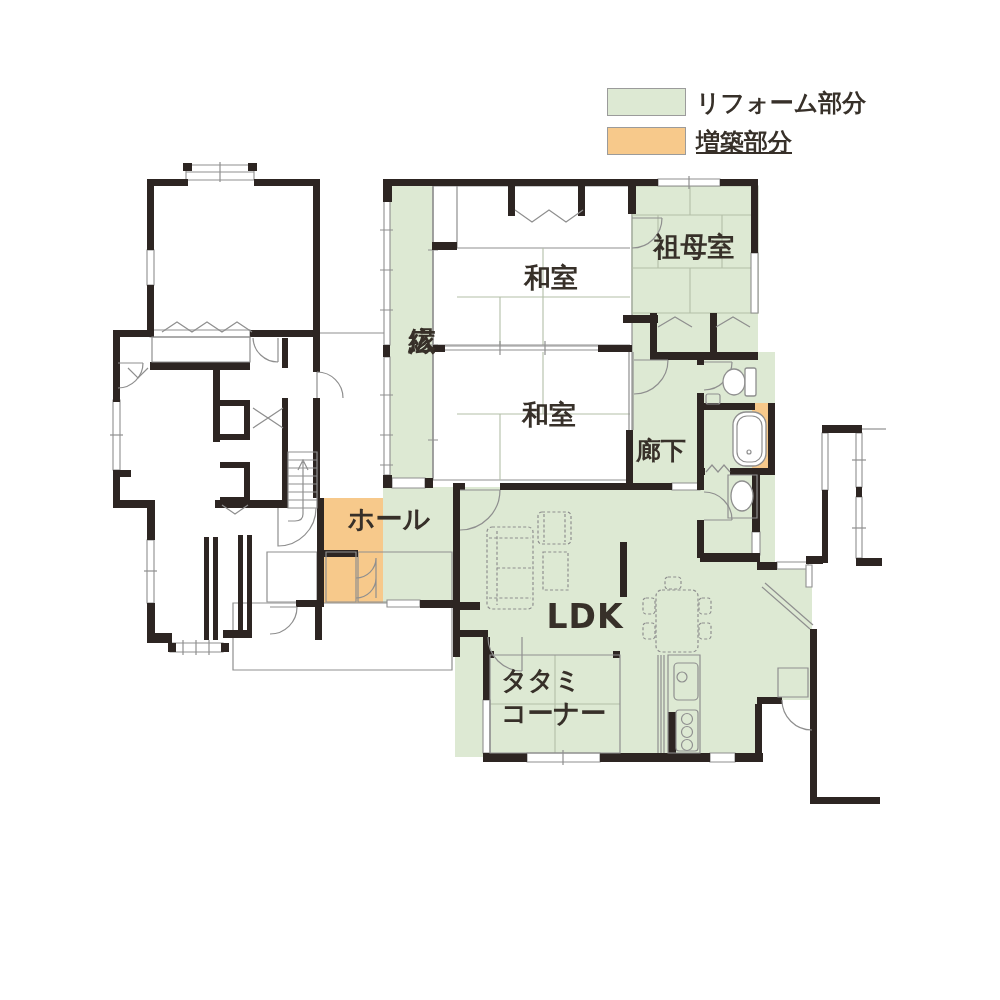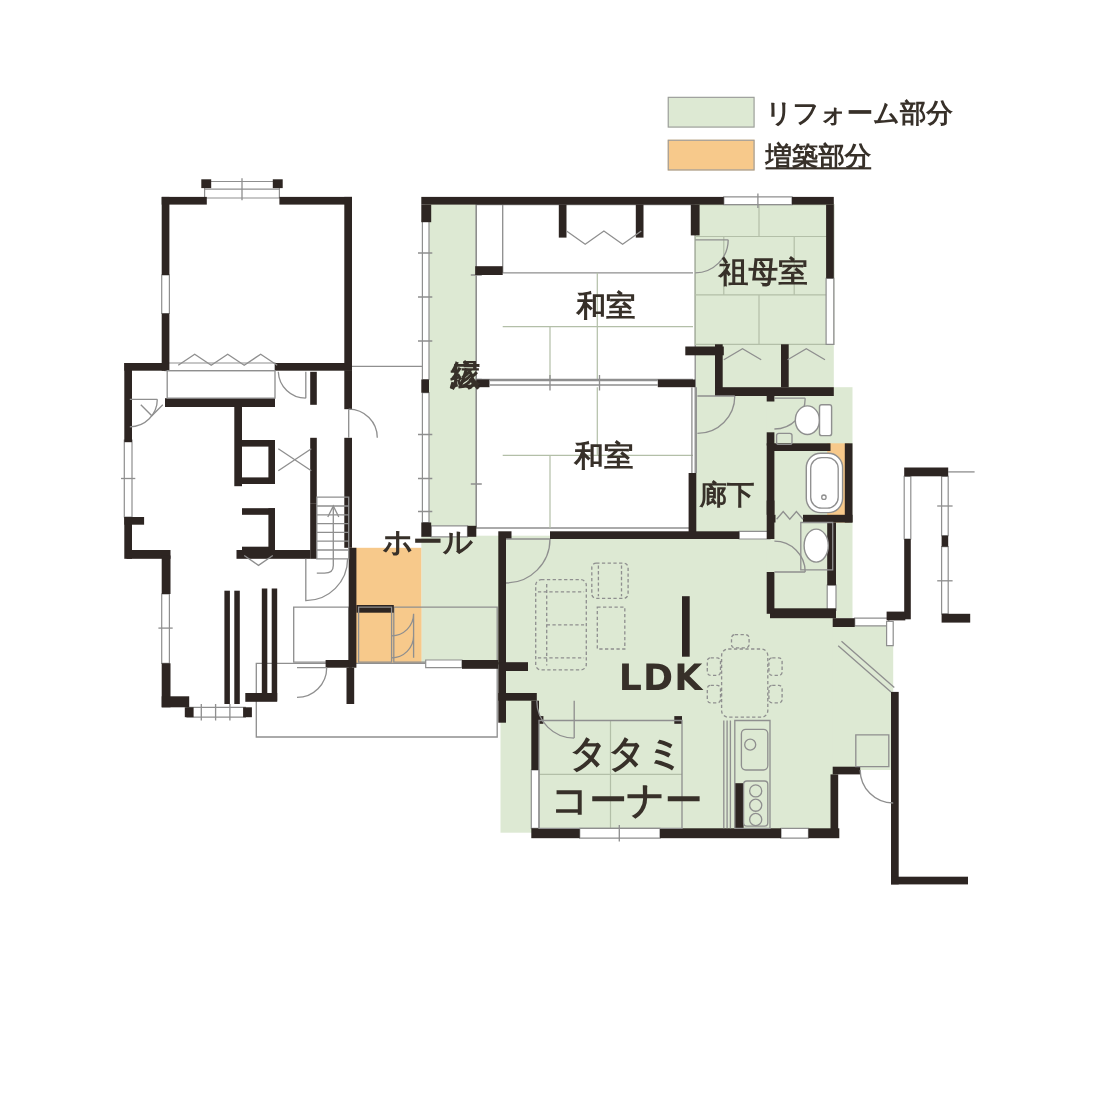--- a/index.html
+++ b/index.html
@@ -300,23 +300,23 @@
 
     <rect class="tl" x="490" y="655" width="130" height="98"></rect>
   </g>
 </svg>
 
 <div class="lbl lbl-hiroen" style="left:404px;top:304px;font-size:27px;">広縁</div>
 <div class="lbl center" style="left:551px;top:278px;font-size:27px;">和室</div>
 <div class="lbl center" style="left:549px;top:415px;font-size:27px;">和室</div>
 <div class="lbl center" style="left:694px;top:247px;font-size:27px;">祖母室</div>
 <div class="lbl center" style="left:661px;top:450px;font-size:25px;font-family:Liberation Mono, monospace;">廊下</div>
-<div class="lbl center" style="left:389px;top:493px;font-size:27px;">ホール</div>
-<div class="lbl center" style="left:585px;top:616px;font-size:33px;letter-spacing:1px;margin-left:16px;">LDK</div>
-<div class="lbl" style="left:501px;top:664px;font-size:34px;line-height:1.25;text-align:center;">タタミ
+<div class="lbl center" style="left:389px;top:519px;font-size:27px;">ホール</div>
+<div class="lbl center" style="left:585px;top:616px;font-size:33px;letter-spacing:1px;">LDK</div>
+<div class="lbl" style="left:501px;top:664px;font-size:26px;line-height:1.25;">タタミ
 コーナー</div>
 
 <div>
   <div class="legend-swatch" style="left: 607px; top: 88px; background-color: rgb(221, 233, 211);"></div>
   <div class="legend-label" style="left:696px;top:103px;">リフォーム部分</div>
   <div class="legend-swatch" style="left: 607px; top: 127px; background-color: rgb(247, 201, 139);"></div>
   <div class="legend-label" style="left:696px;top:142px;text-decoration:underline;">増築部分</div>
 </div>
 
 </div>

